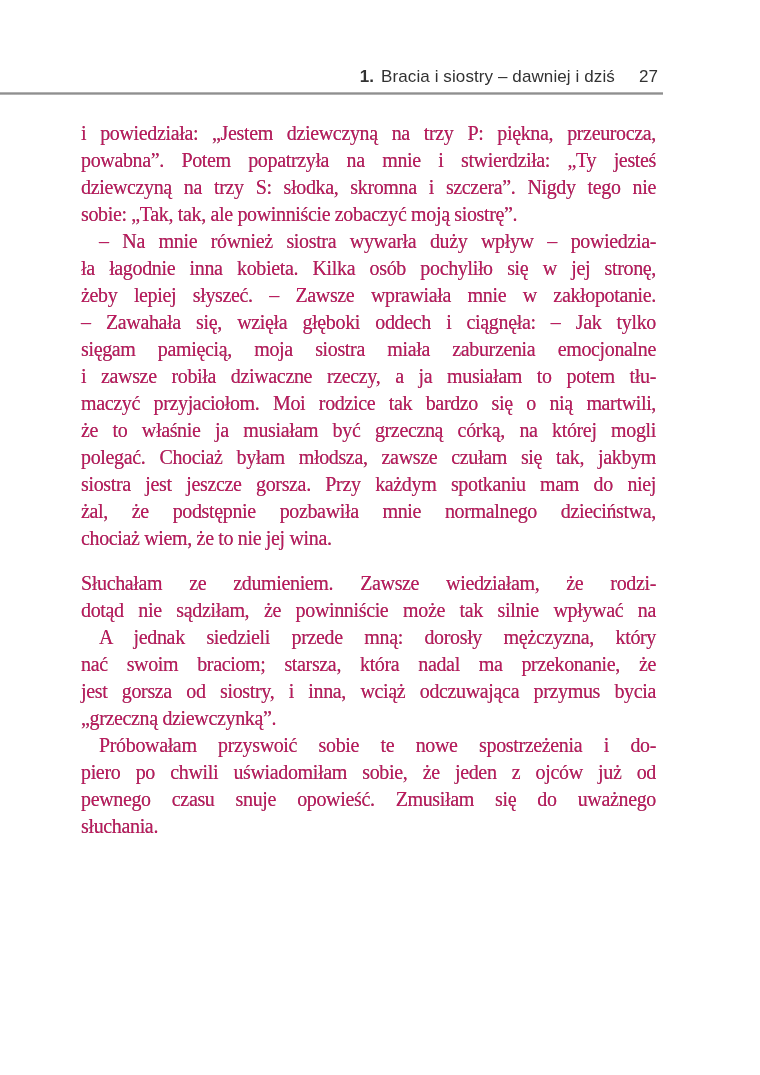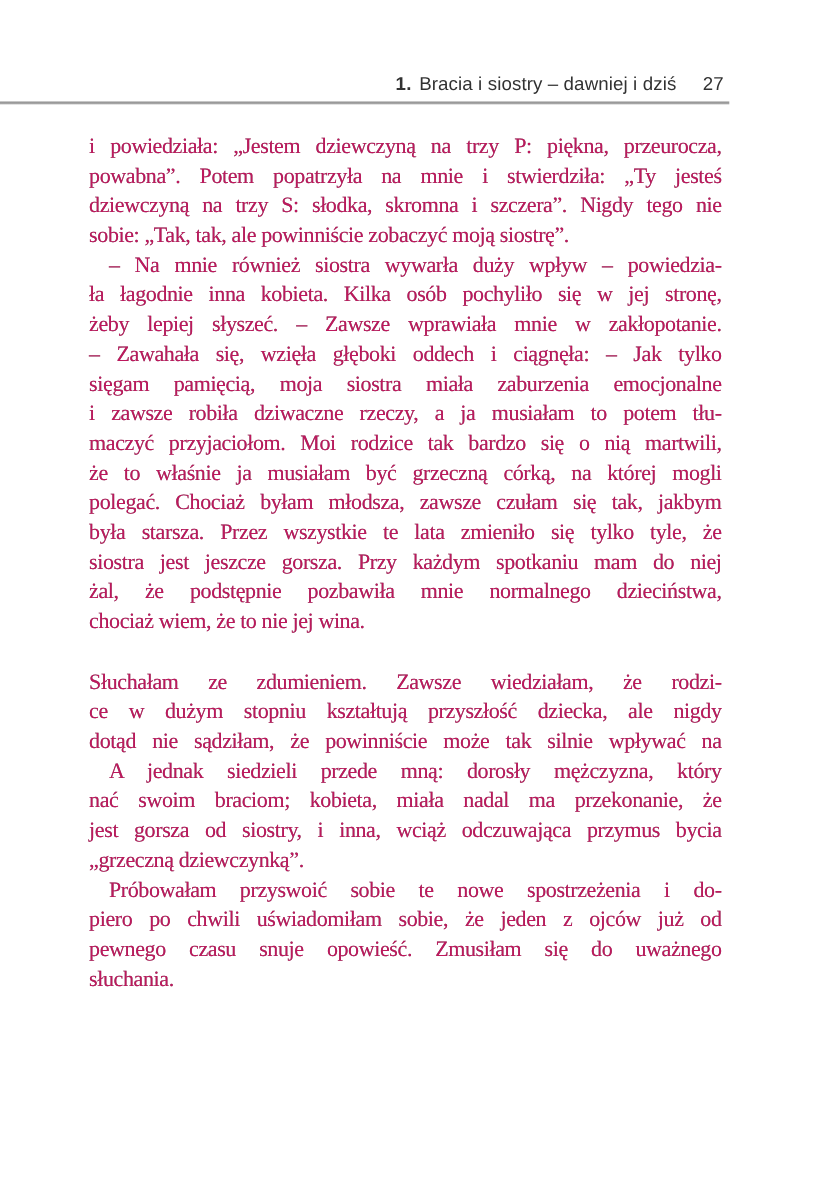--- a/index.html
+++ b/index.html
@@ -52,21 +52,21 @@
     left: 81px;
     width: 575px;
     font-family: "Liberation Serif", "DejaVu Serif", serif;
     font-size: 20px;
     line-height: 27px;
     letter-spacing: -0.35px;
     color: #be185d;
     text-shadow: 0 0 0.3px rgba(20,20,20,0.55);
   }
   .para { margin: 0; }
-  .para.gap { margin-top: 28px; }
+  .para.gap { margin-top: 18px; }
   .line {
     text-align: justify;
     text-align-last: justify;
   }
   .line.last { text-align-last: left; }
   .line.indent { text-indent: 18px; }
 </style>
 </head>
 <body>
 
@@ -90,33 +90,31 @@
       <div class="para">
         <div class="line indent">– Na mnie również siostra wywarła duży wpływ – powiedzia-</div>
         <div class="line">ła łagodnie inna kobieta. Kilka osób pochyliło się w jej stronę,</div>
         <div class="line">żeby lepiej słyszeć. – Zawsze wprawiała mnie w zakłopotanie.</div>
         <div class="line">– Zawahała się, wzięła głęboki oddech i ciągnęła: – Jak tylko</div>
         <div class="line">sięgam pamięcią, moja siostra miała zaburzenia emocjonalne</div>
         <div class="line">i zawsze robiła dziwaczne rzeczy, a ja musiałam to potem tłu-</div>
         <div class="line">maczyć przyjaciołom. Moi rodzice tak bardzo się o nią martwili,</div>
         <div class="line">że to właśnie ja musiałam być grzeczną córką, na której mogli</div>
         <div class="line">polegać. Chociaż byłam młodsza, zawsze czułam się tak, jakbym</div>
-        <div class="line">była starsza. Przez wszystkie te lata zmieniło się tylko tyle, że</div>
         <div class="line">siostra jest jeszcze gorsza. Przy każdym spotkaniu mam do niej</div>
         <div class="line">żal, że podstępnie pozbawiła mnie normalnego dzieciństwa,</div>
         <div class="line last">chociaż wiem, że to nie jej wina.</div>
       </div>
       <div class="para gap">
         <div class="line">Słuchałam ze zdumieniem. Zawsze wiedziałam, że rodzi-</div>
-        <div class="line">ce w dużym stopniu kształtują przyszłość dziecka, ale nigdy</div>
         <div class="line">dotąd nie sądziłam, że powinniście może tak silnie wpływać na</div>
       </div>
       <div class="para">
         <div class="line indent">A jednak siedzieli przede mną: dorosły mężczyzna, który</div>
-        <div class="line">nać swoim braciom; kobieta, miała nadal ma przekonanie, że</div>
+        <div class="line">nać swoim braciom; starsza, która nadal ma przekonanie, że</div>
         <div class="line">jest gorsza od siostry, i inna, wciąż odczuwająca przymus bycia</div>
         <div class="line last">„grzeczną dziewczynką”.</div>
       </div>
       <div class="para">
         <div class="line indent">Próbowałam przyswoić sobie te nowe spostrzeżenia i do-</div>
         <div class="line">piero po chwili uświadomiłam sobie, że jeden z ojców już od</div>
         <div class="line">pewnego czasu snuje opowieść. Zmusiłam się do uważnego</div>
         <div class="line last">słuchania.</div>
       </div>
     </main>

